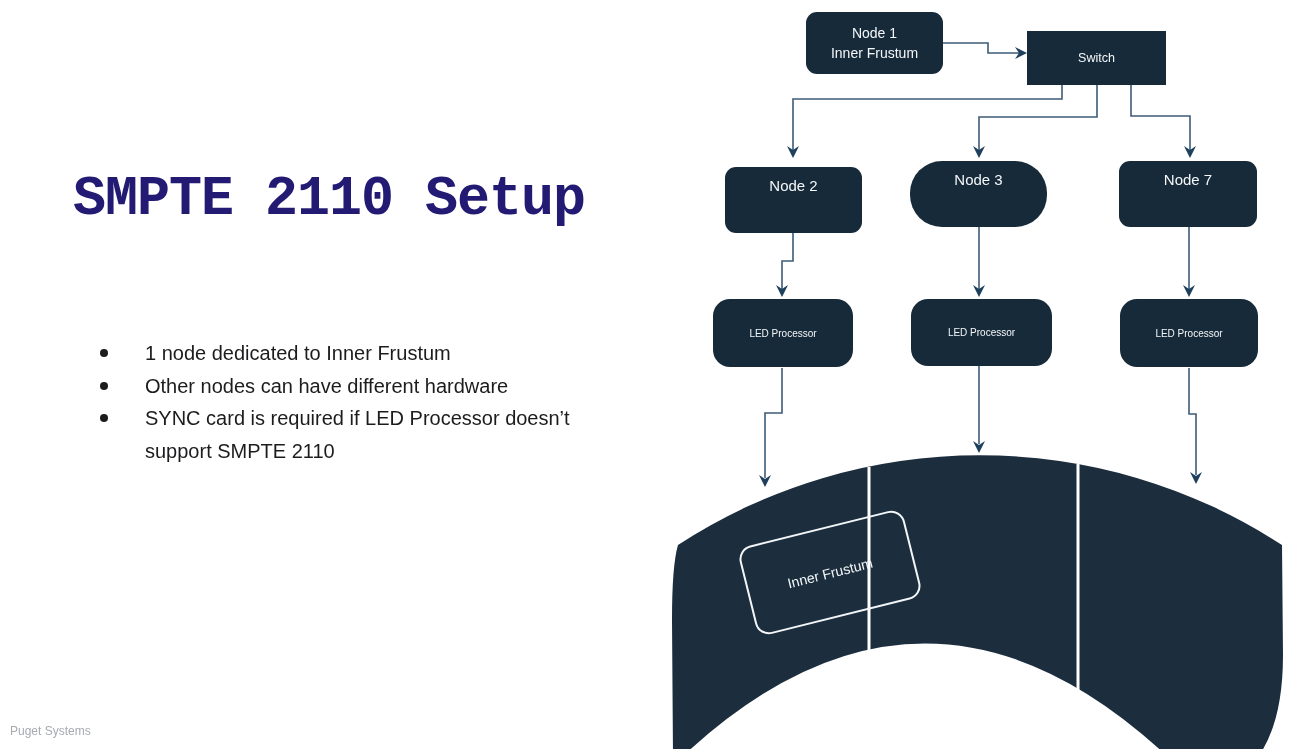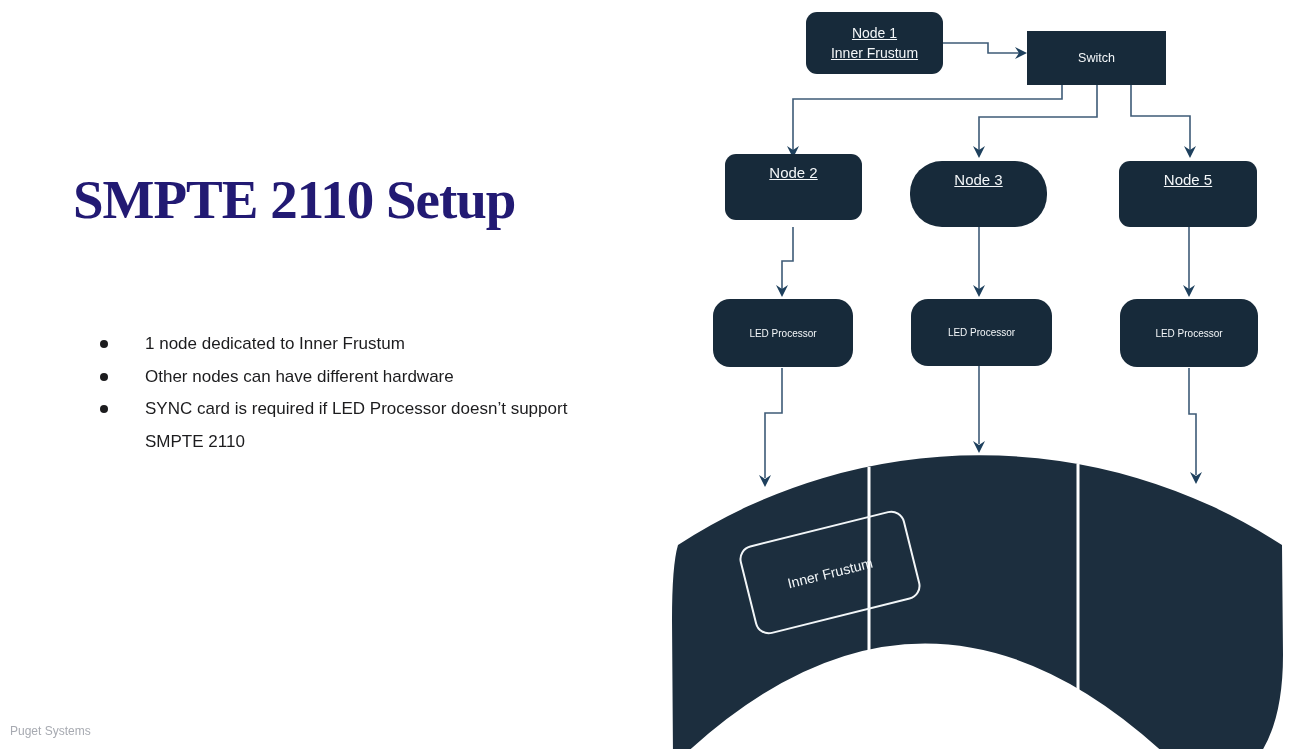--- a/index.html
+++ b/index.html
@@ -21,27 +21,27 @@
     overflow:hidden;
     margin:0 auto;
     font-family:"Liberation Sans", sans-serif;
   }
   
   .title{
     position:absolute;left:73px;top:168px;
     width:560px;
     font-size:55px;font-weight:bold;letter-spacing:-1px;
     color:var(--title-color);
-    font-family:Liberation Serif, serif;
+    font-family:Liberation Mono, monospace;
   }
   .bullets{
-    position:absolute;left:98px;top:328px;width:500px;
+    position:absolute;left:98px;top:337px;width:500px;
     list-style:none;
     color:var(--body-color);
-    font-size:17px;line-height:32.5px;
+    font-size:20px;line-height:32.5px;
   }
   .bullets li{position:relative;padding-left:47px;}
   .bullets li::before{
     content:"";
     position:absolute;left:2px;top:12px;
     width:8px;height:8px;border-radius:50%;
     background:var(--body-color);
   }
   .footer{
     position:absolute;left:10px;top:724px;
@@ -49,25 +49,25 @@
   }
   
   .dbox{
     position:absolute;
     background:var(--box-bg);
     color:var(--box-text);
     display:flex;align-items:center;justify-content:center;
     text-align:center;
     font-size:14px;
   }
-  .rounded{border-radius:11px;text-decoration:underline;}
+  .rounded{border-radius:11px;}
   .node1{left:806px;top:12px;width:137px;height:62px;flex-direction:column;line-height:20px;font-size:14px;}
   .switch{left:1027px;top:31px;width:139px;height:54px;font-size:12.5px;}
   .nodebox{width:137px;height:66px;align-items:flex-start;padding-top:10px;font-size:15px;}
-  .node2{left:725px;top:154px;}
+  .node2{left:725px;top:167px;}
   .node3{left:910px;top:161px;border-radius:32px;}
   .node4{left:1119px;top:161px;width:138px;}
   .ledbox{width:140px;height:68px;font-size:10px;border-radius:17px;}
   .led1{left:713px;top:299px;}
   .led2{left:911px;top:299px;width:141px;height:67px;}
   .led3{left:1120px;top:299px;width:138px;}
   
   .diagram-svg{position:absolute;left:0;top:0;}
   
   .wall-card{
@@ -145,21 +145,21 @@
     <span>Switch</span>
   </div>
 
   <div class="dbox rounded nodebox node2">
     <span>Node 2</span>
   </div>
   <div class="dbox rounded nodebox node3">
     <span>Node 3</span>
   </div>
   <div class="dbox rounded nodebox node4">
-    <span>Node 5</span>
+    <span>Node 7</span>
   </div>
 
   <div class="dbox ledbox led1">
     <span>LED Processor</span>
   </div>
   <div class="dbox ledbox led2">
     <span>LED Processor</span>
   </div>
   <div class="dbox ledbox led3">
     <span>LED Processor</span>

